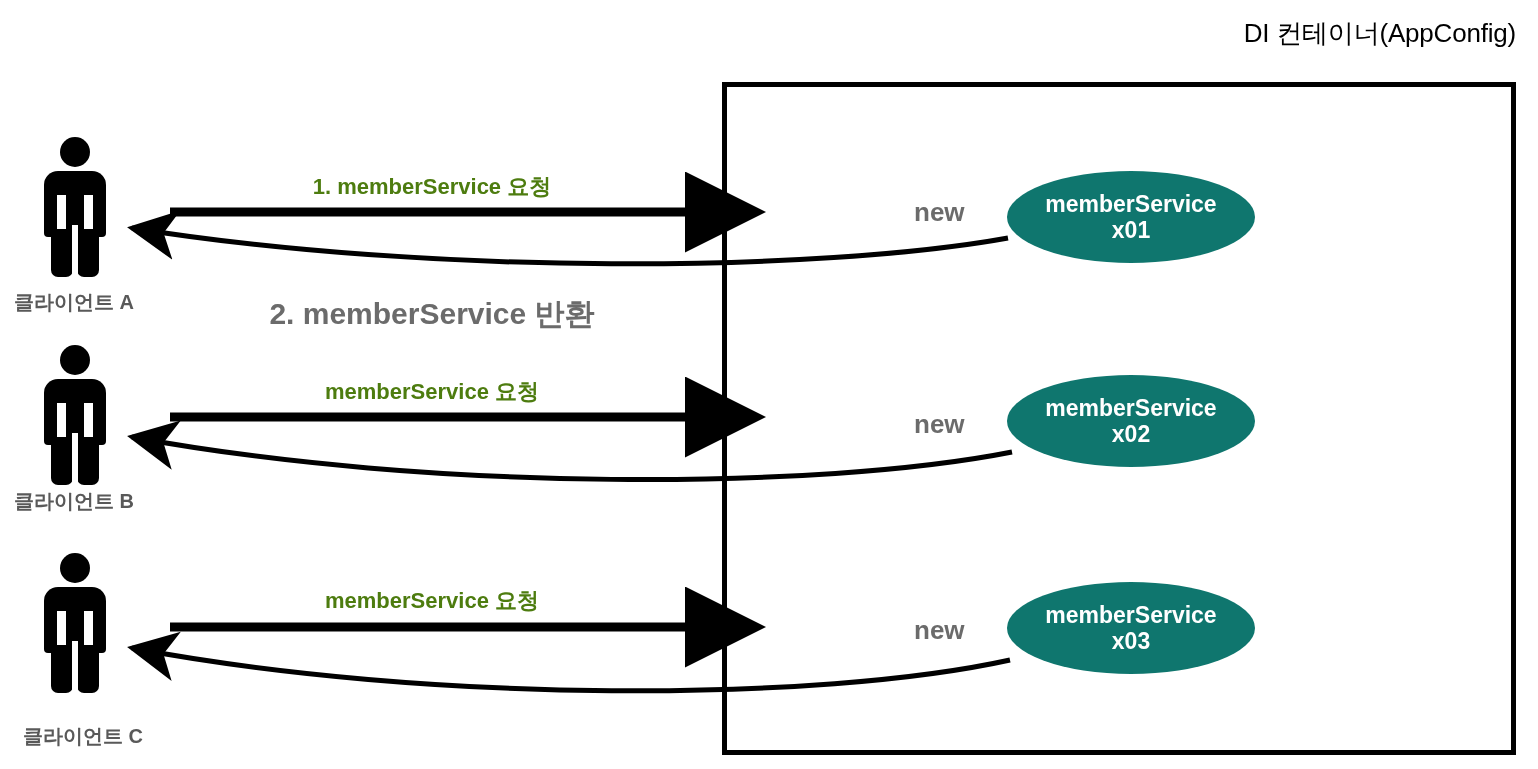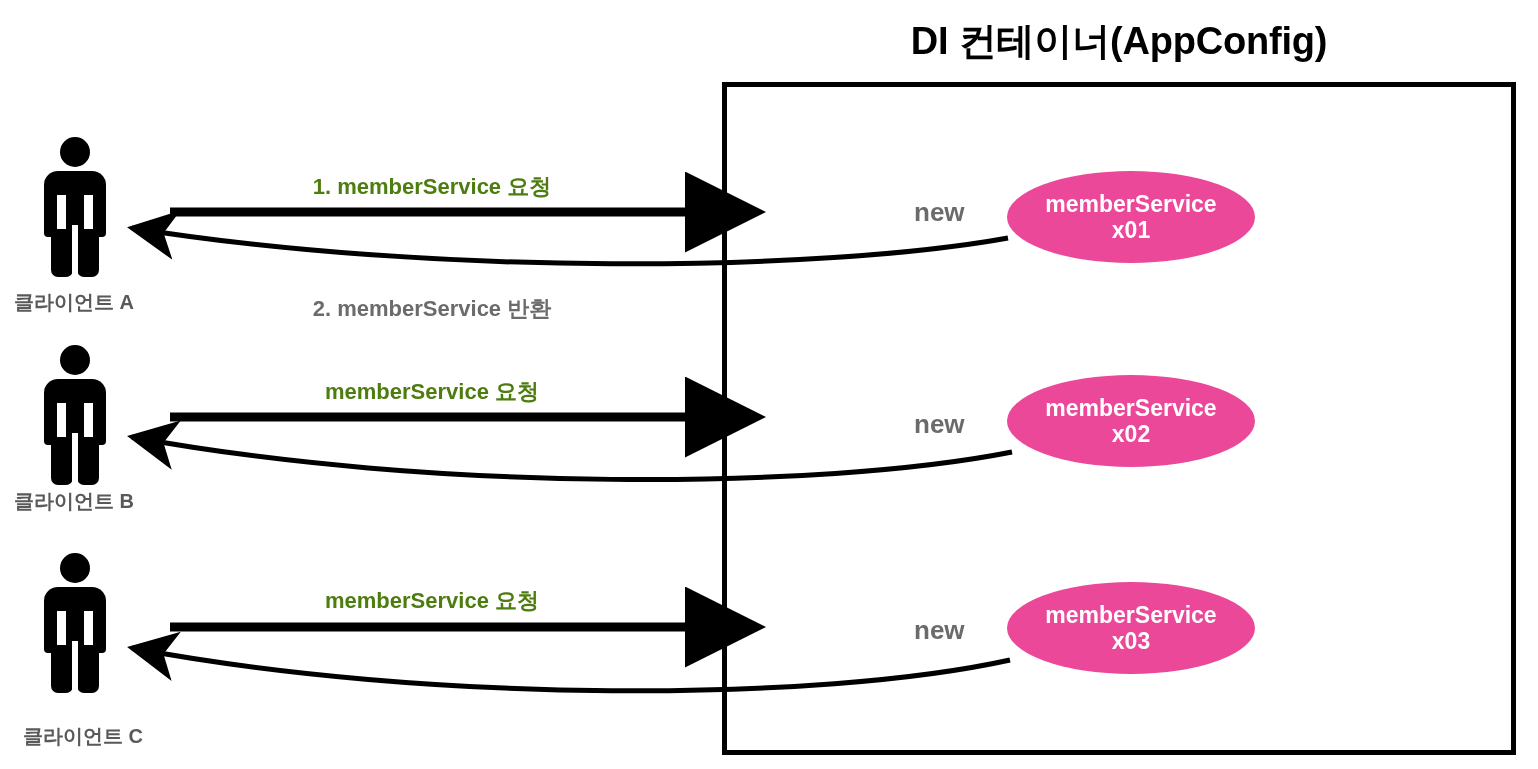--- a/index.html
+++ b/index.html
@@ -25,24 +25,24 @@
     height: 673px;
     border: 5px solid #000000;
     box-sizing: border-box;
     background: transparent;
   }
   .container-title {
     position: absolute;
     left: 722px;
     top: 16px;
     width: 794px;
-    text-align: center;
-    font-size: 38px;
+    text-align: right;
+    font-size: 26px;
     color: #000000;
-    font-weight: 700;
+    font-weight: 400;
     letter-spacing: -0.2px;
     white-space: nowrap;
   }
   .actor {
     position: absolute;
     width: 62px;
     height: 140px;
   }
   .actor .head {
     position: absolute;
@@ -100,39 +100,39 @@
   .req-label {
     position: absolute;
     font-size: 22px;
     font-weight: bold;
     color: #4d7c0f;
     white-space: nowrap;
     text-align: center;
   }
   .ret-label {
     position: absolute;
-    font-size: 22px;
+    font-size: 30px;
     font-weight: bold;
     color: #6b6b6b;
     white-space: nowrap;
     text-align: center;
   }
   .new-label {
     position: absolute;
     font-size: 26px;
     font-weight: bold;
     color: #6b6b6b;
     white-space: nowrap;
   }
   .bean {
     position: absolute;
     width: 248px;
     height: 92px;
     border-radius: 50%;
-    background: #ec4899;
+    background: #0f766e;
     color: #ffffff;
     display: flex;
     flex-direction: column;
     align-items: center;
     justify-content: center;
     font-size: 23px;
     font-weight: bold;
     line-height: 1.15;
     text-align: center;
   }

